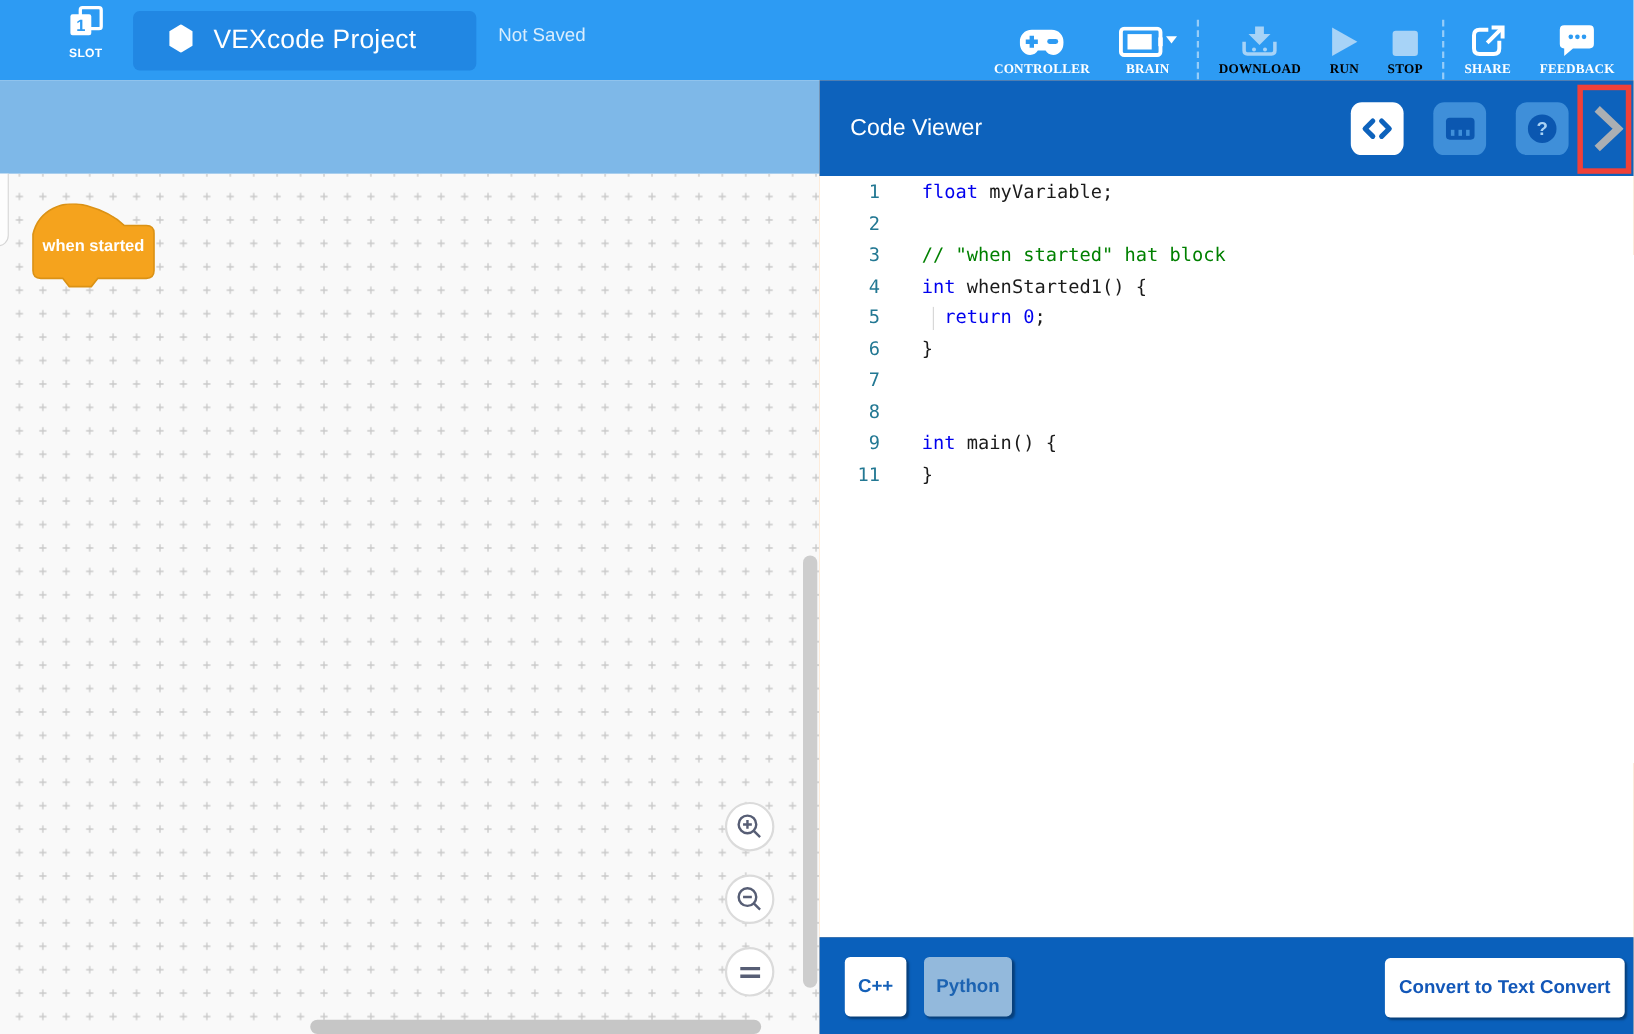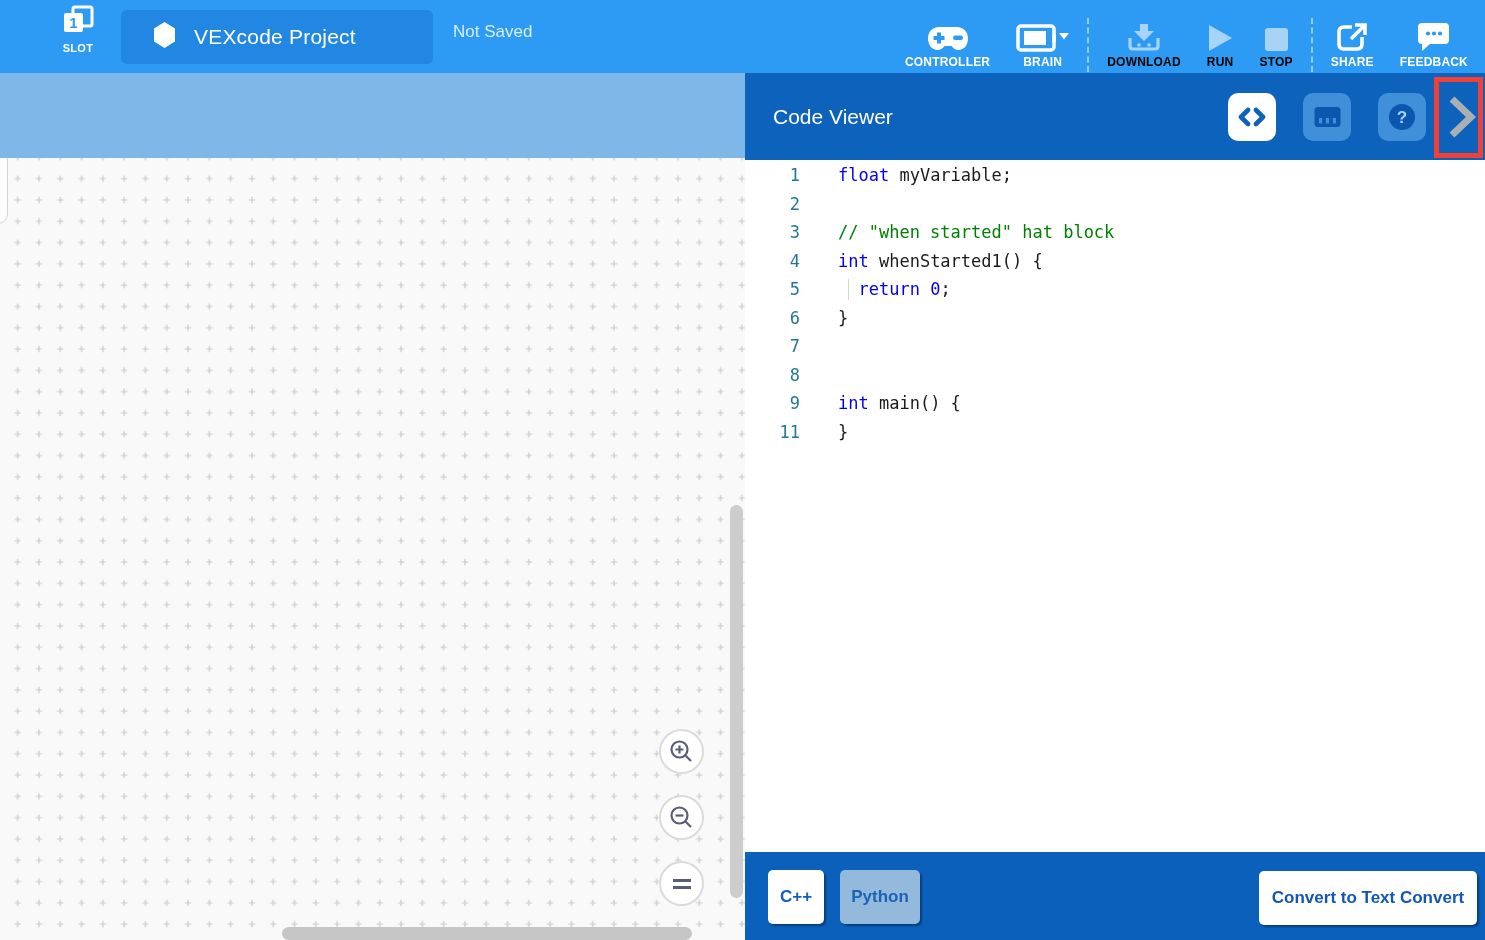--- a/index.html
+++ b/index.html
@@ -18,28 +18,28 @@
   .slot {
     position:absolute; left:52px; top:5px; width:52px; height:64px;
     display:flex; flex-direction:column; align-items:center; color:#fff; cursor:pointer;
   }
   .slot-label { font-size:11px; font-weight:bold; margin-top:1px; letter-spacing:.3px; }
   .project-btn {
     position:absolute; left:121px; top:10px; width:312px; height:54px;
     background:#2187E3; border-radius:6px;
     display:flex; align-items:center; gap:18px; padding-left:32px;
   }
-  .project-title { color:#fff; font-size:21px; letter-spacing:.2px; }
+  .project-title { color:#fff; font-size:24px; letter-spacing:.2px; }
   .not-saved {
     position:absolute; left:453px; top:0; height:63px; display:flex; align-items:center;
     color:rgba(255,255,255,.82); font-size:17px;
   }
   .toolbar {
     position:absolute; right:4px; top:0; height:89px;
-    display:flex; align-items:center;
+    display:flex; align-items:center;font-family:Liberation Serif, serif;
   }
   .tb-item {
     display:flex; flex-direction:column; align-items:center; justify-content:center;
     padding:0 13px; color:#fff; cursor:pointer;
   }
   .tb-item .tb-icon { height:32px; display:flex; align-items:flex-end; justify-content:center; }
   .tb-item .tb-label { font-size:12px; font-weight:bold; margin-top:3px; letter-spacing:.2px; }
   .tb-item.disabled { color:#000000; cursor:default; }
   .tb-sep { width:0; height:54px; border-left:2px dashed rgba(255,255,255,.5); margin:0 5px; }
 
@@ -255,20 +255,26 @@
     <defs>
       <pattern id="plusgrid" width="21.3" height="21.3" patternUnits="userSpaceOnUse" patternTransform="translate(7,10)">
         <path d="M10.65 7.4 v6.5 M7.4 10.65 h6.5" stroke="#C9C9C9" stroke-width="1.2" fill="none"></path>
       </pattern>
     </defs>
     <rect width="745" height="782" fill="url(#plusgrid)"></rect>
   </svg>
 
   <div class="palette-corner"></div>
 
+  <div class="hat-block">
+    <svg width="116" height="80" viewBox="0 0 116 80">
+      <path d="M3 28 C 8 6 30 -4 52 2 C 70 7 80 14 86 20 L 106 20 Q 113 20 113 27 L 113 61 Q 113 68 106 68 L 62 68 L 56 75.5 L 36 75.5 L 30 68 L 10 68 Q 3 68 3 61 Z" fill="#F5A31D" stroke="#DB9215" stroke-width="1.5"></path>
+    </svg>
+    <div class="hat-label">when started</div>
+  </div>
 
   <button class="zoom-btn zoom-in">
     <svg width="26" height="26" viewBox="0 0 26 26">
       <circle cx="10.5" cy="10.5" r="8" stroke="#575E75" stroke-width="2.2" fill="none"></circle>
       <path d="M16.5 16.5 L22 22" stroke="#575E75" stroke-width="2.2"></path>
       <path d="M6.5 10.5 h8 M10.5 6.5 v8" stroke="#575E75" stroke-width="2.2"></path>
     </svg>
   </button>
   <button class="zoom-btn zoom-out">
     <svg width="26" height="26" viewBox="0 0 26 26">

